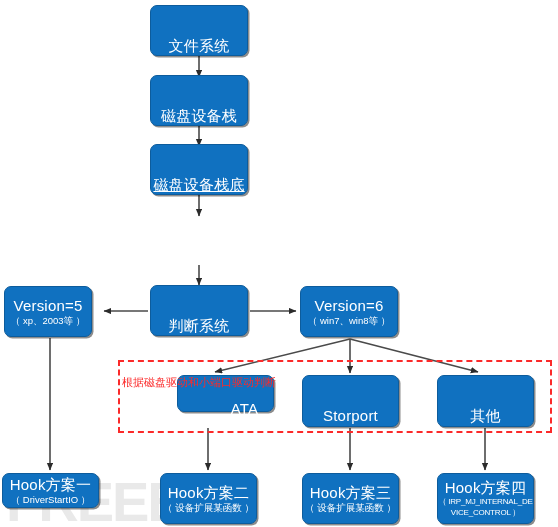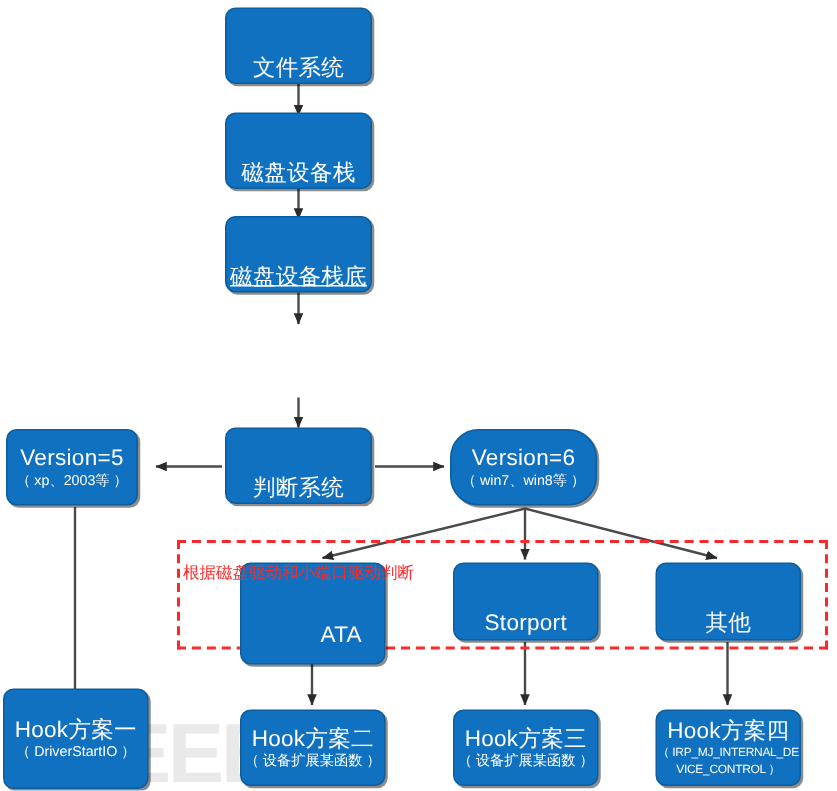--- a/index.html
+++ b/index.html
@@ -129,38 +129,38 @@
 
   <div class="node single" style="left:150px;top:285px;width:98px;height:51px;">
     <span class="t1">判断系统</span>
   </div>
 
   <div class="node" style="left:4px;top:286px;width:88px;height:51px;">
     <span class="t1">Version=5</span>
     <span class="t2">（ xp、2003等 ）</span>
   </div>
 
-  <div class="node" style="left:300px;top:286px;width:98px;height:51px;border-radius:19px;">
+  <div class="node" style="left:300px;top:286px;width:98px;height:51px;">
     <span class="t1">Version=6</span>
     <span class="t2">（ win7、win8等 ）</span>
   </div>
 
-  <div class="node single" style="left:160px;top:375px;width:97px;height:68px;padding-left:40px;">
+  <div class="node single" style="left:177px;top:375px;width:97px;height:37px;padding-left:40px;">
     <span class="t1">ATA</span>
   </div>
 
   <div class="node single" style="left:302px;top:375px;width:97px;height:52px;">
     <span class="t1">Storport</span>
   </div>
 
   <div class="node single" style="left:437px;top:375px;width:97px;height:52px;">
     <span class="t1">其他</span>
   </div>
 
-  <div class="node" style="left:2px;top:459px;width:97px;height:67px;">
+  <div class="node" style="left:2px;top:473px;width:97px;height:35px;">
     <span class="t1">Hook方案一</span>
     <span class="t2">（ DriverStartIO ）</span>
   </div>
 
   <div class="node" style="left:160px;top:473px;width:97px;height:51px;">
     <span class="t1">Hook方案二</span>
     <span class="t2">（ 设备扩展某函数 ）</span>
   </div>
 
   <div class="node" style="left:302px;top:473px;width:97px;height:51px;">

